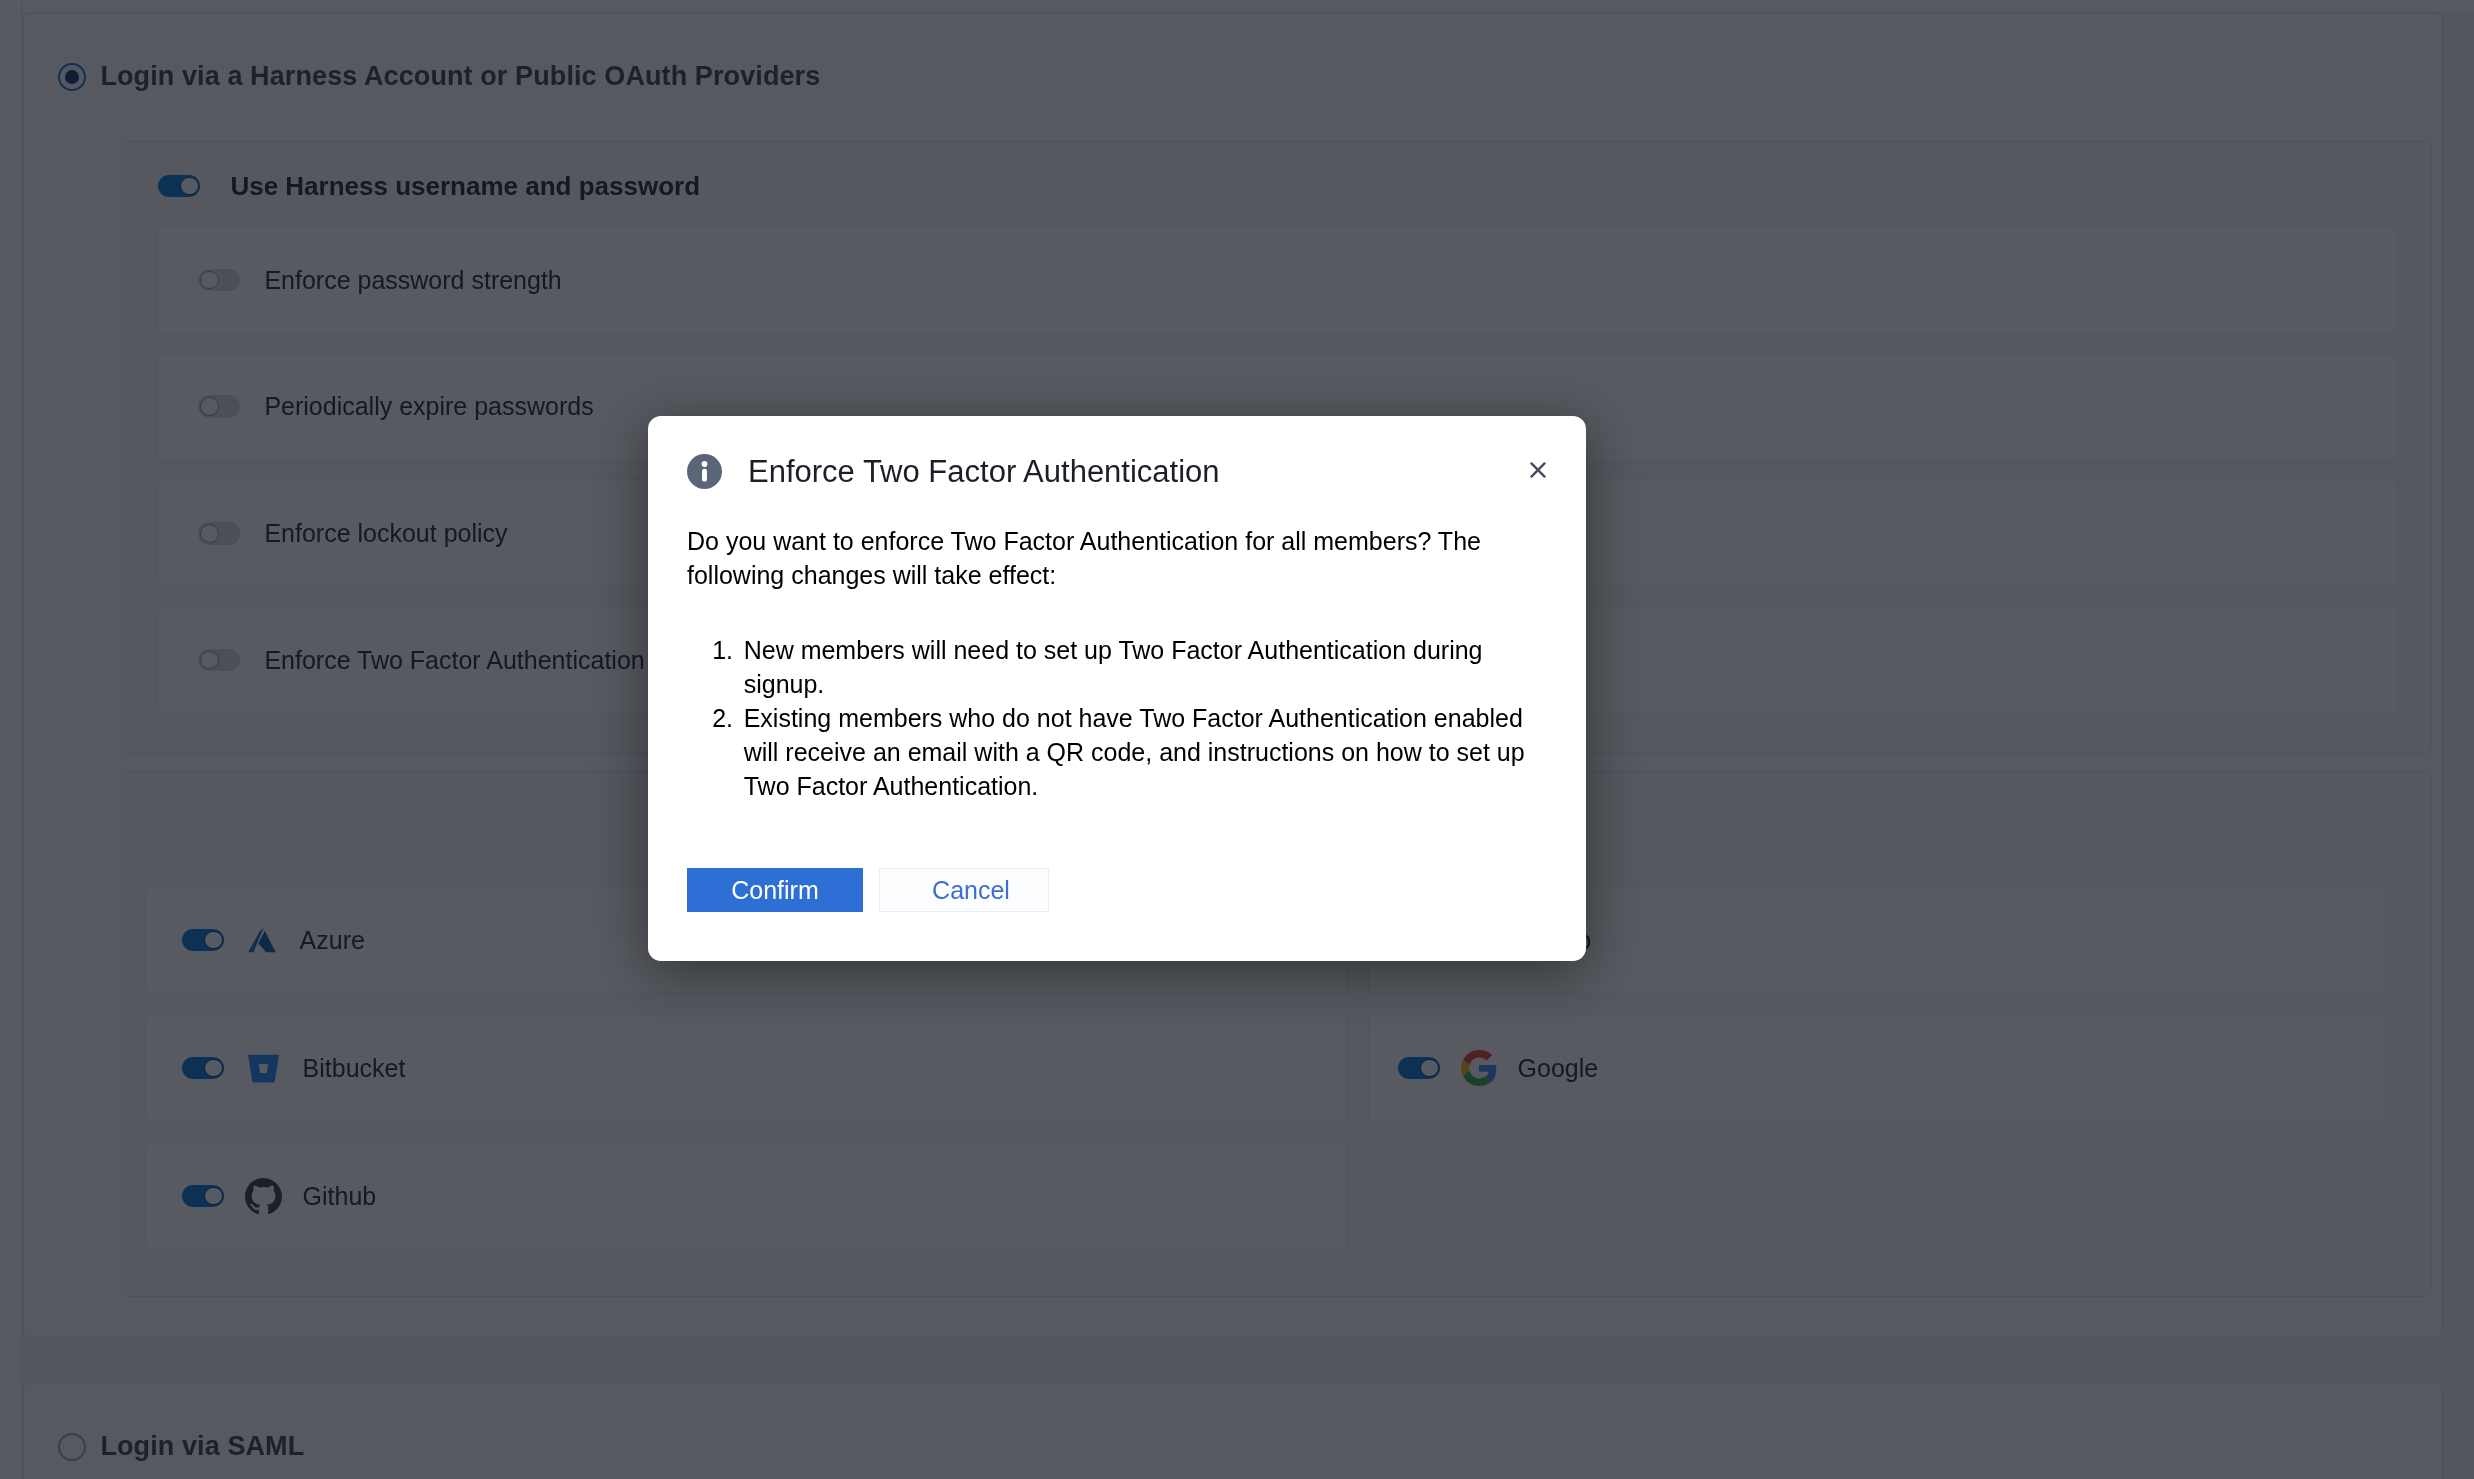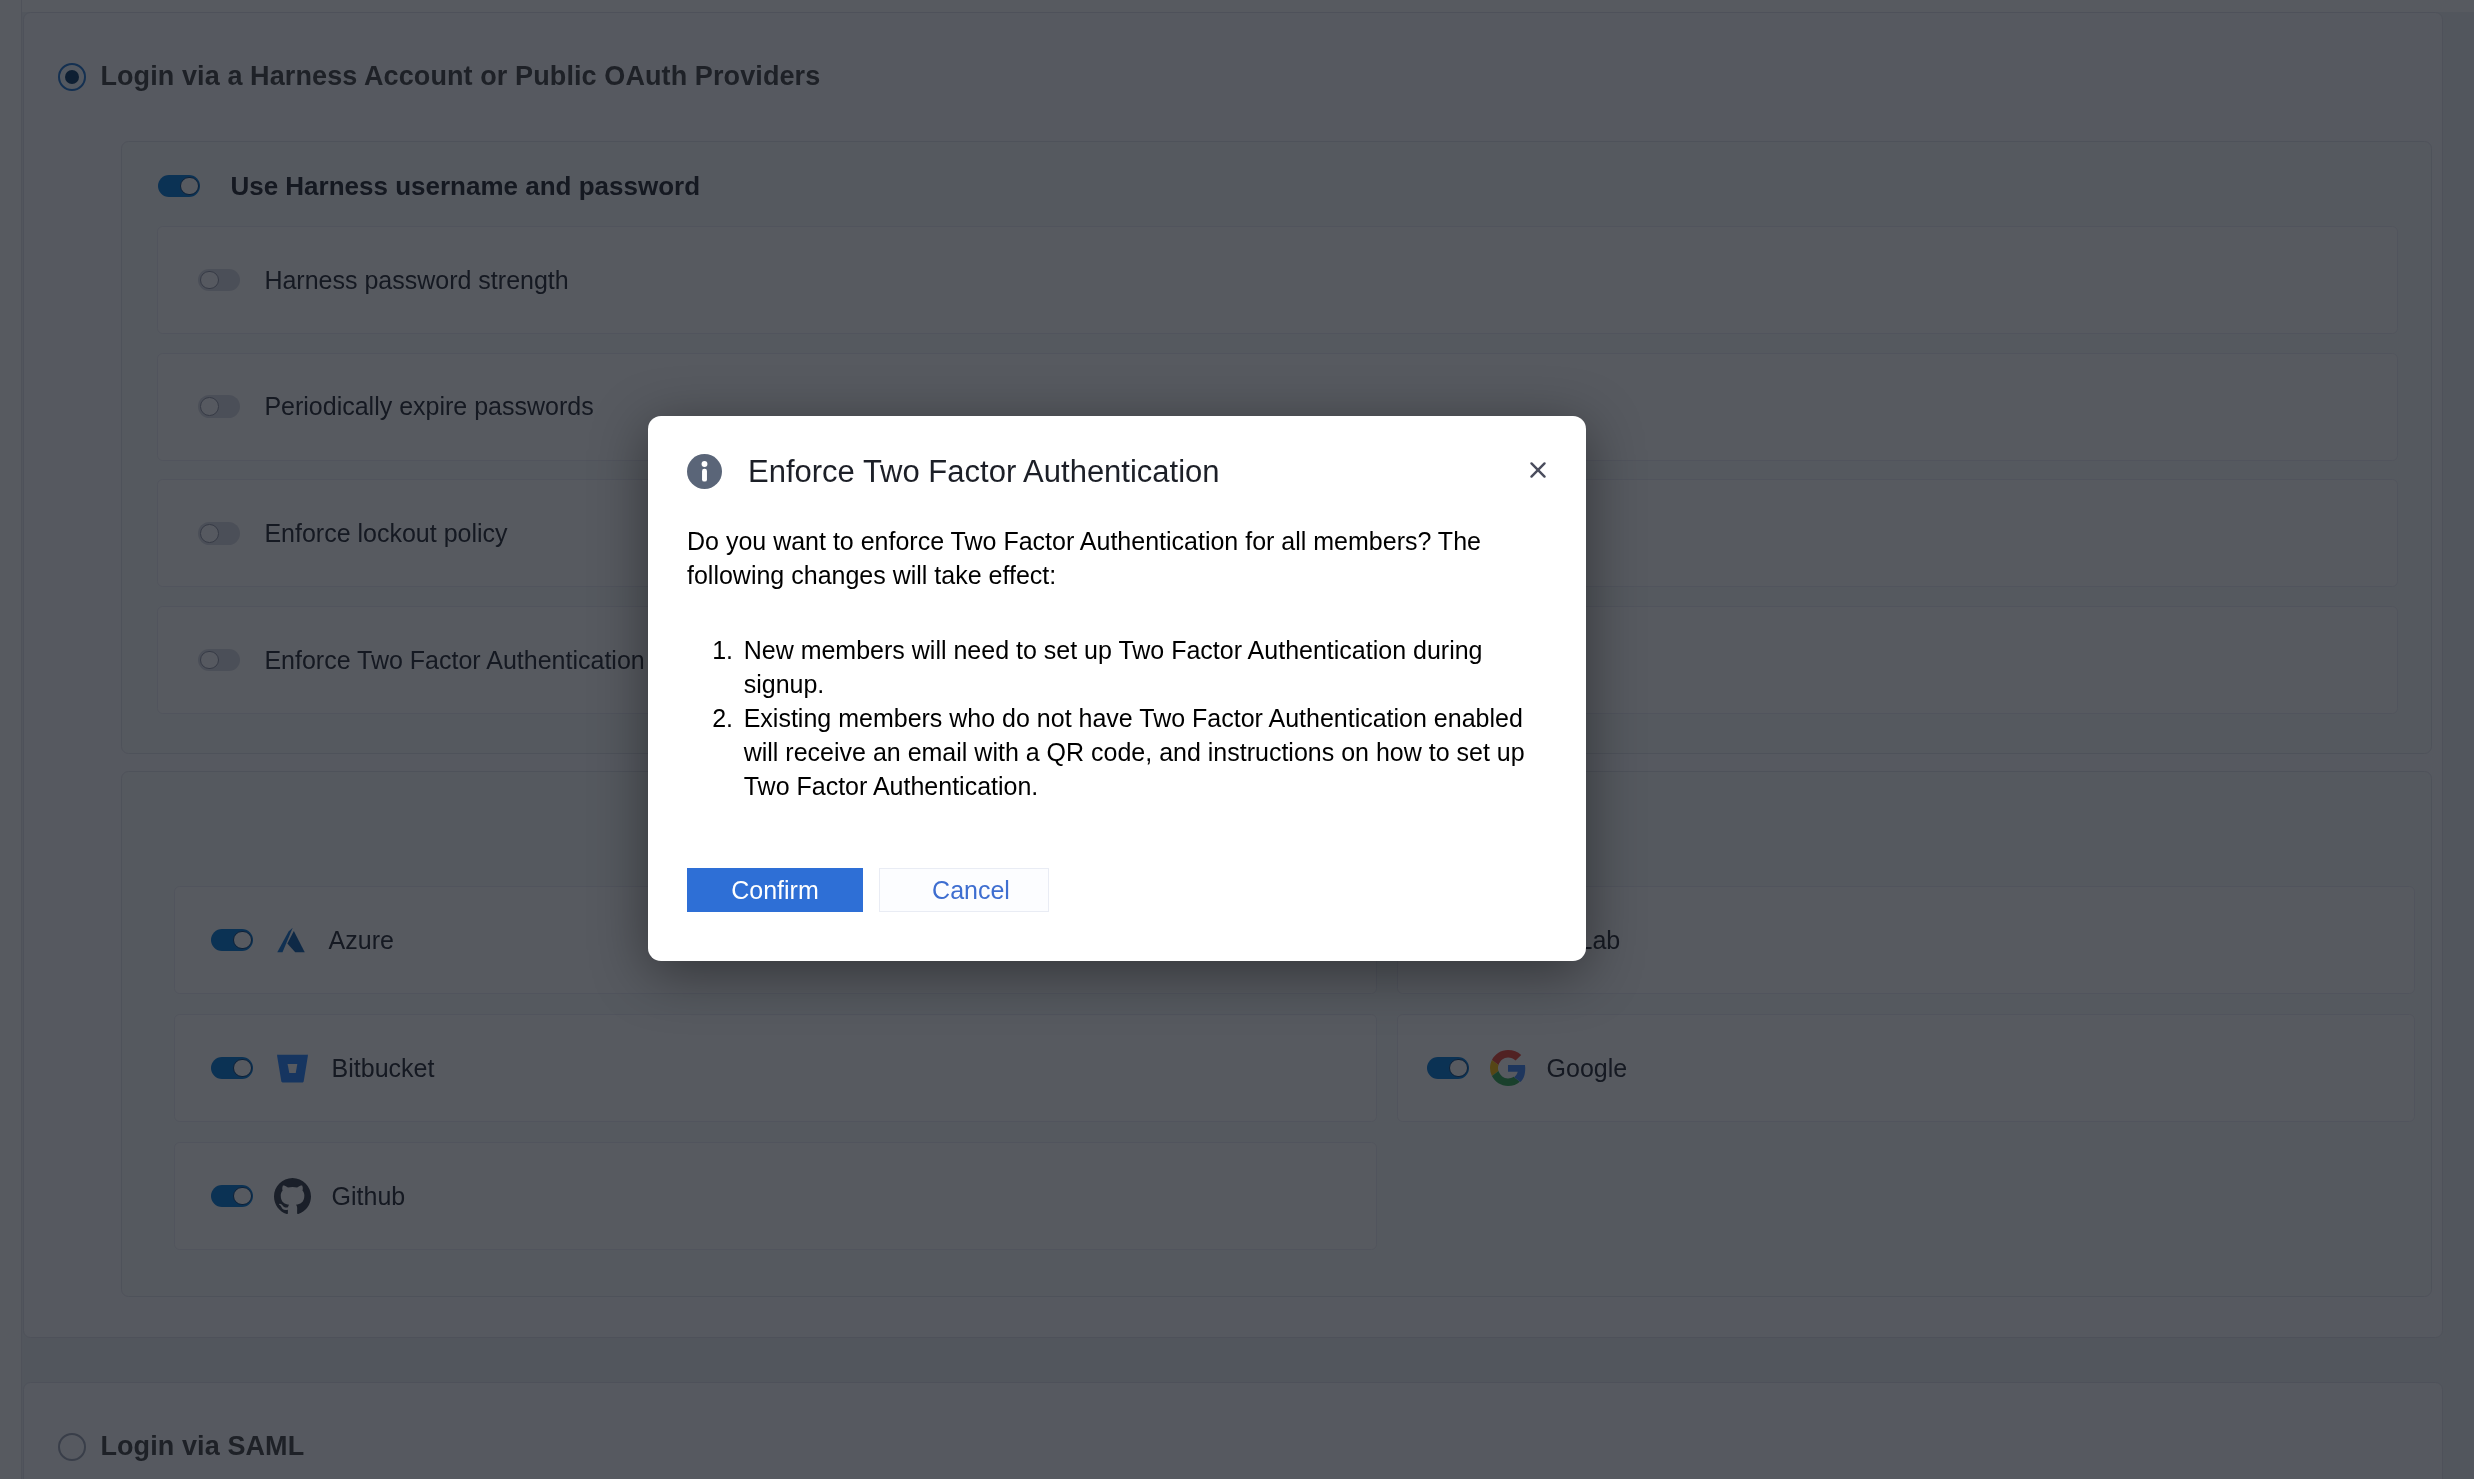--- a/index.html
+++ b/index.html
@@ -40,21 +40,21 @@
   .tgl.off{background:#d7d9e3;}
   .tgl.off .knob{left:1.9px;background:#fbfbfd;border:1.9px solid #8e92a4;}
 
   
   .rows{position:absolute;left:35px;right:33px;top:84px;display:flex;flex-direction:column;gap:18.7px;}
   .row-box{height:108px;background:#fefefe;border:0.9px solid #ececf3;border-radius:5.6px;box-sizing:border-box;
     display:flex;align-items:center;padding-left:40px;gap:24px;}
   .row-label{font-size:25px;font-weight:500;color:#23262f;white-space:nowrap;}
 
   
-  .grid{position:absolute;left:52px;top:114px;display:grid;grid-template-columns:1203px 1018px;column-gap:22.5px;row-gap:18.7px;gap:20px;}
+  .grid{position:absolute;left:23px;top:114px;display:grid;grid-template-columns:1203px 1018px;column-gap:22.5px;row-gap:18.7px;gap:20px;}
   .provider{height:108px;background:#fefefe;border:0.9px solid #ececf3;border-radius:5.6px;box-sizing:border-box;
     display:flex;align-items:center;padding-left:36px;gap:20.6px;}
   .grid .provider:nth-child(even){padding-left:29px;}
   .picon{flex:none;display:flex;align-items:center;justify-content:center;}
 
   
   .overlay{position:absolute;inset:0;background:rgba(16,20,29,.70);}
   .modal{position:absolute;left:648px;top:416px;width:938px;height:545px;background:#fff;border-radius:13px;
     box-shadow:0 11.2px 56px rgba(0,0,0,.42);box-sizing:border-box;}
   .modal-header{position:absolute;left:39px;right:30px;top:37px;display:flex;align-items:center;}
@@ -93,21 +93,21 @@
         <span class="tgl on">
             <span class="knob"></span>
           </span>
         <span class="head-label">Use Harness username and password</span>
       </div>
       <div class="rows">
         <div class="row-box">
           <span class="tgl off">
               <span class="knob"></span>
             </span>
-          <span class="row-label">Harness password strength</span>
+          <span class="row-label">Enforce password strength</span>
         </div>
         <div class="row-box">
           <span class="tgl off">
               <span class="knob"></span>
             </span>
           <span class="row-label">Periodically expire passwords</span>
         </div>
         <div class="row-box">
           <span class="tgl off">
               <span class="knob"></span>

